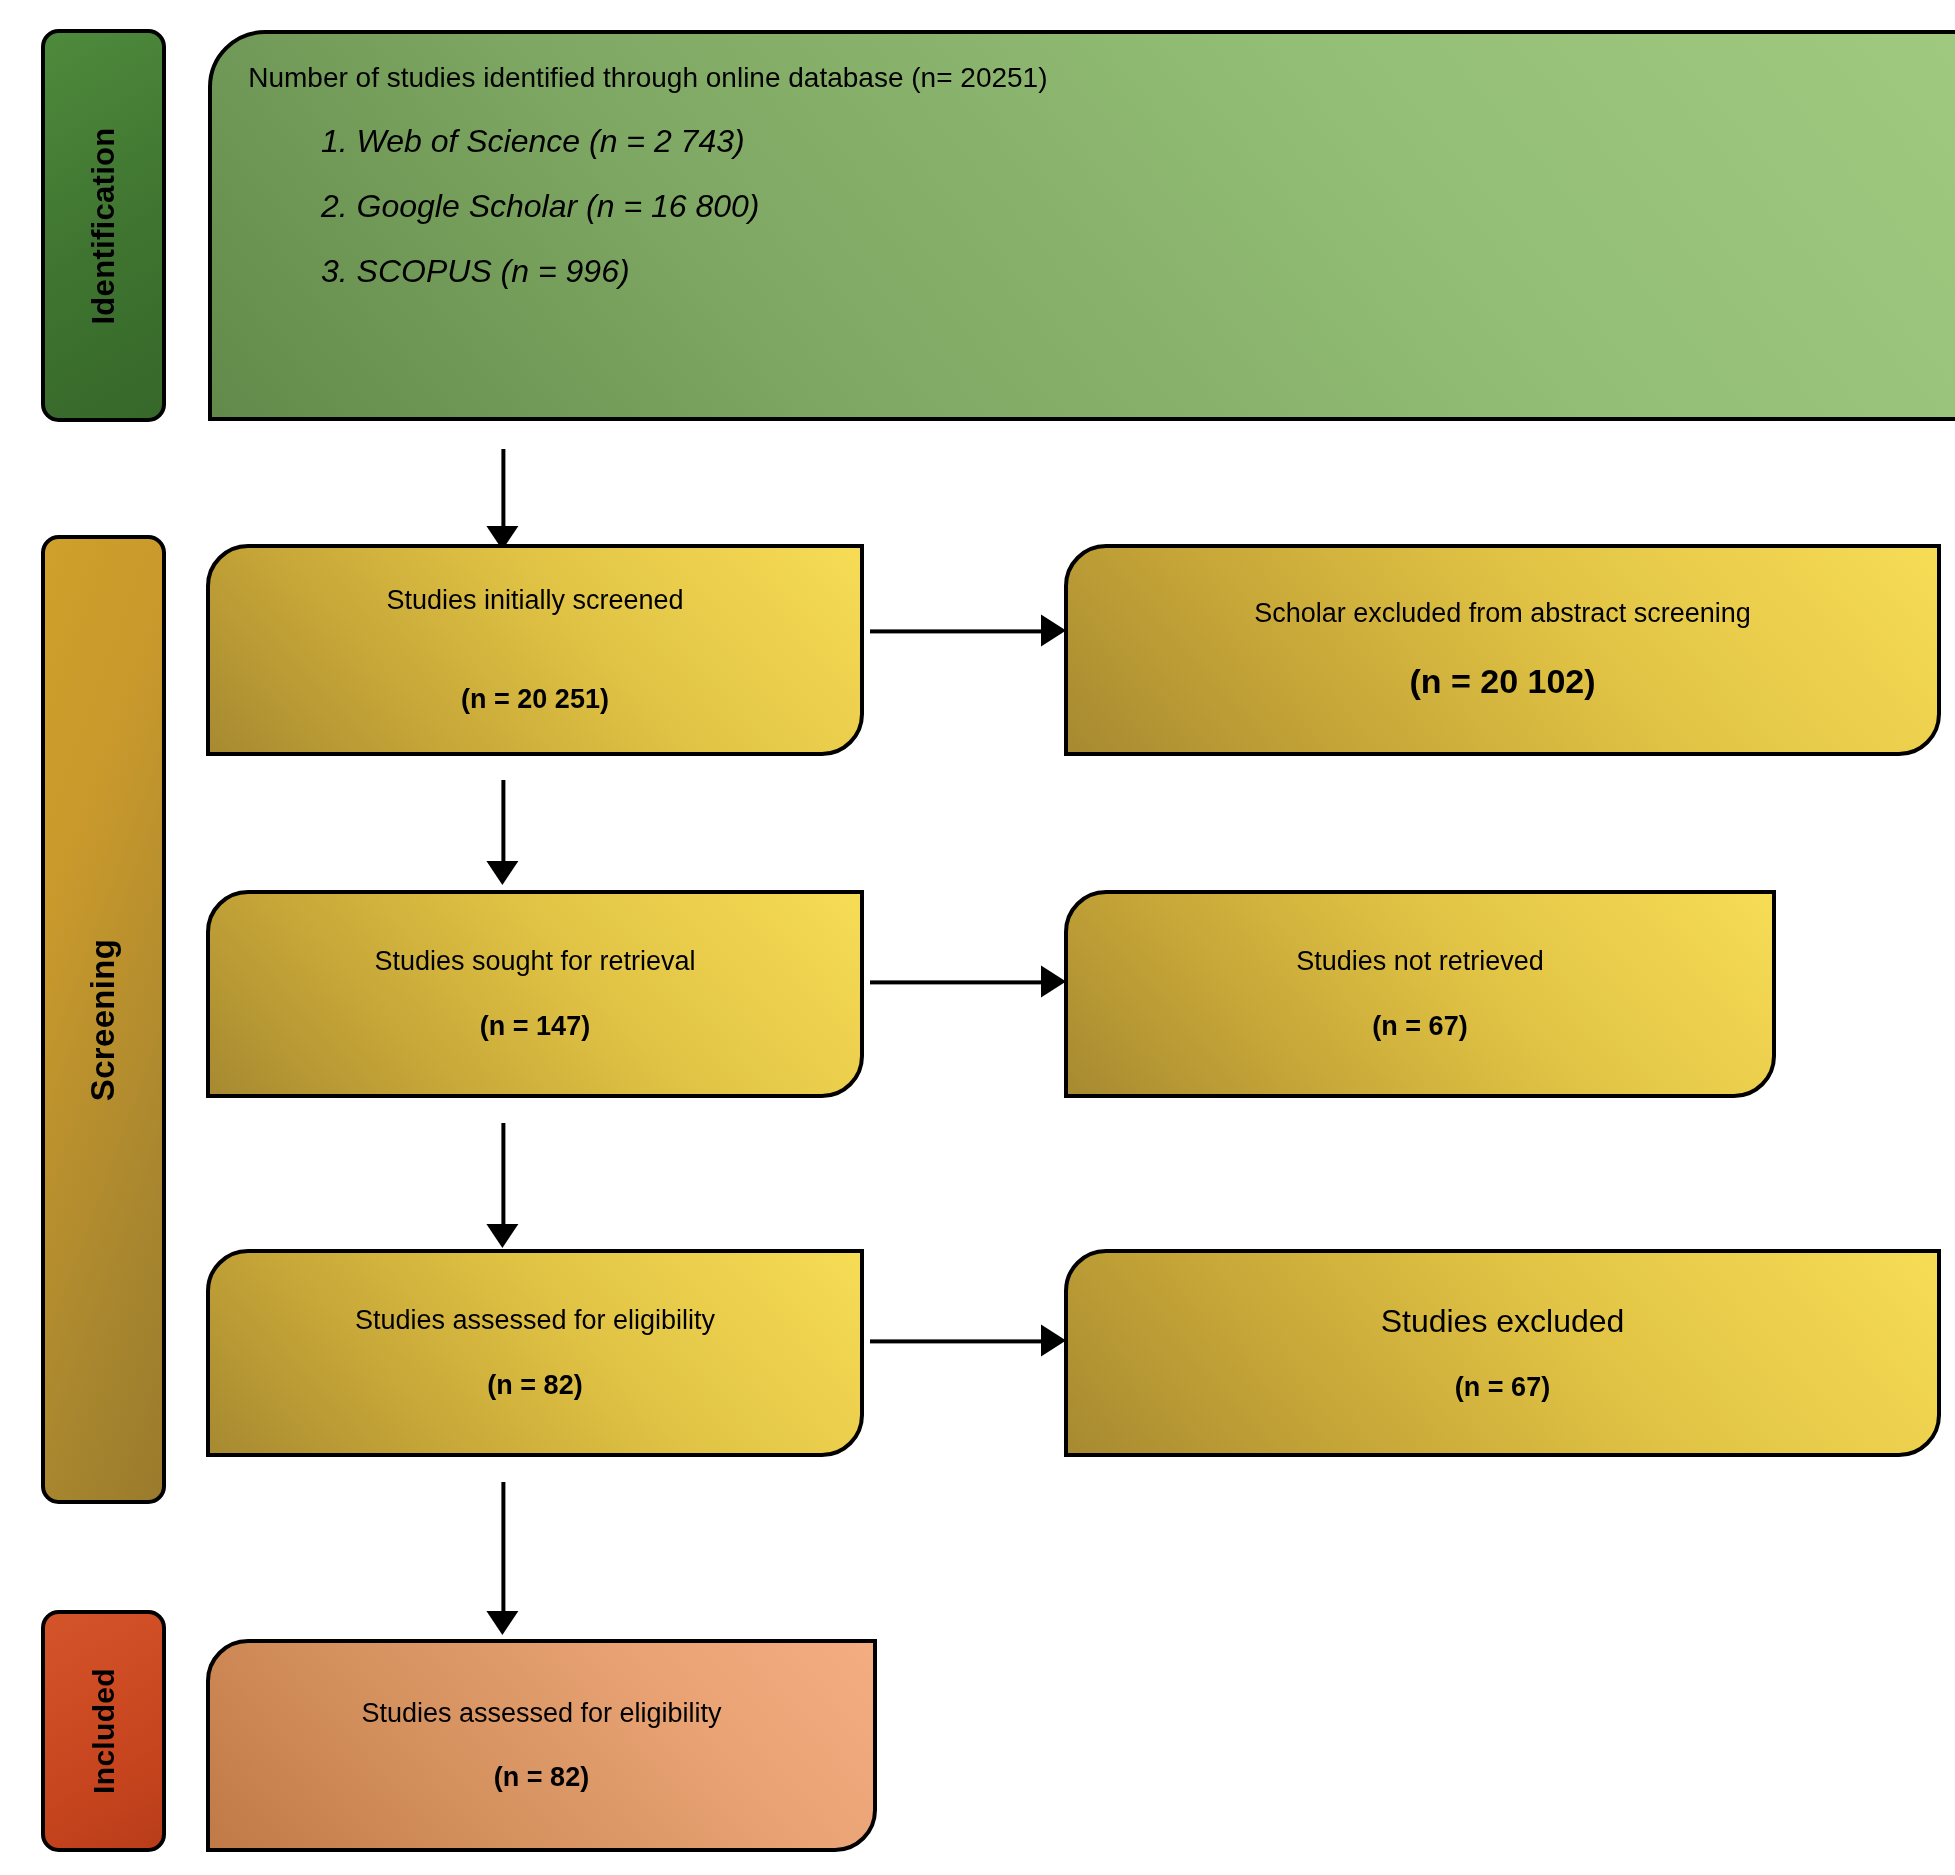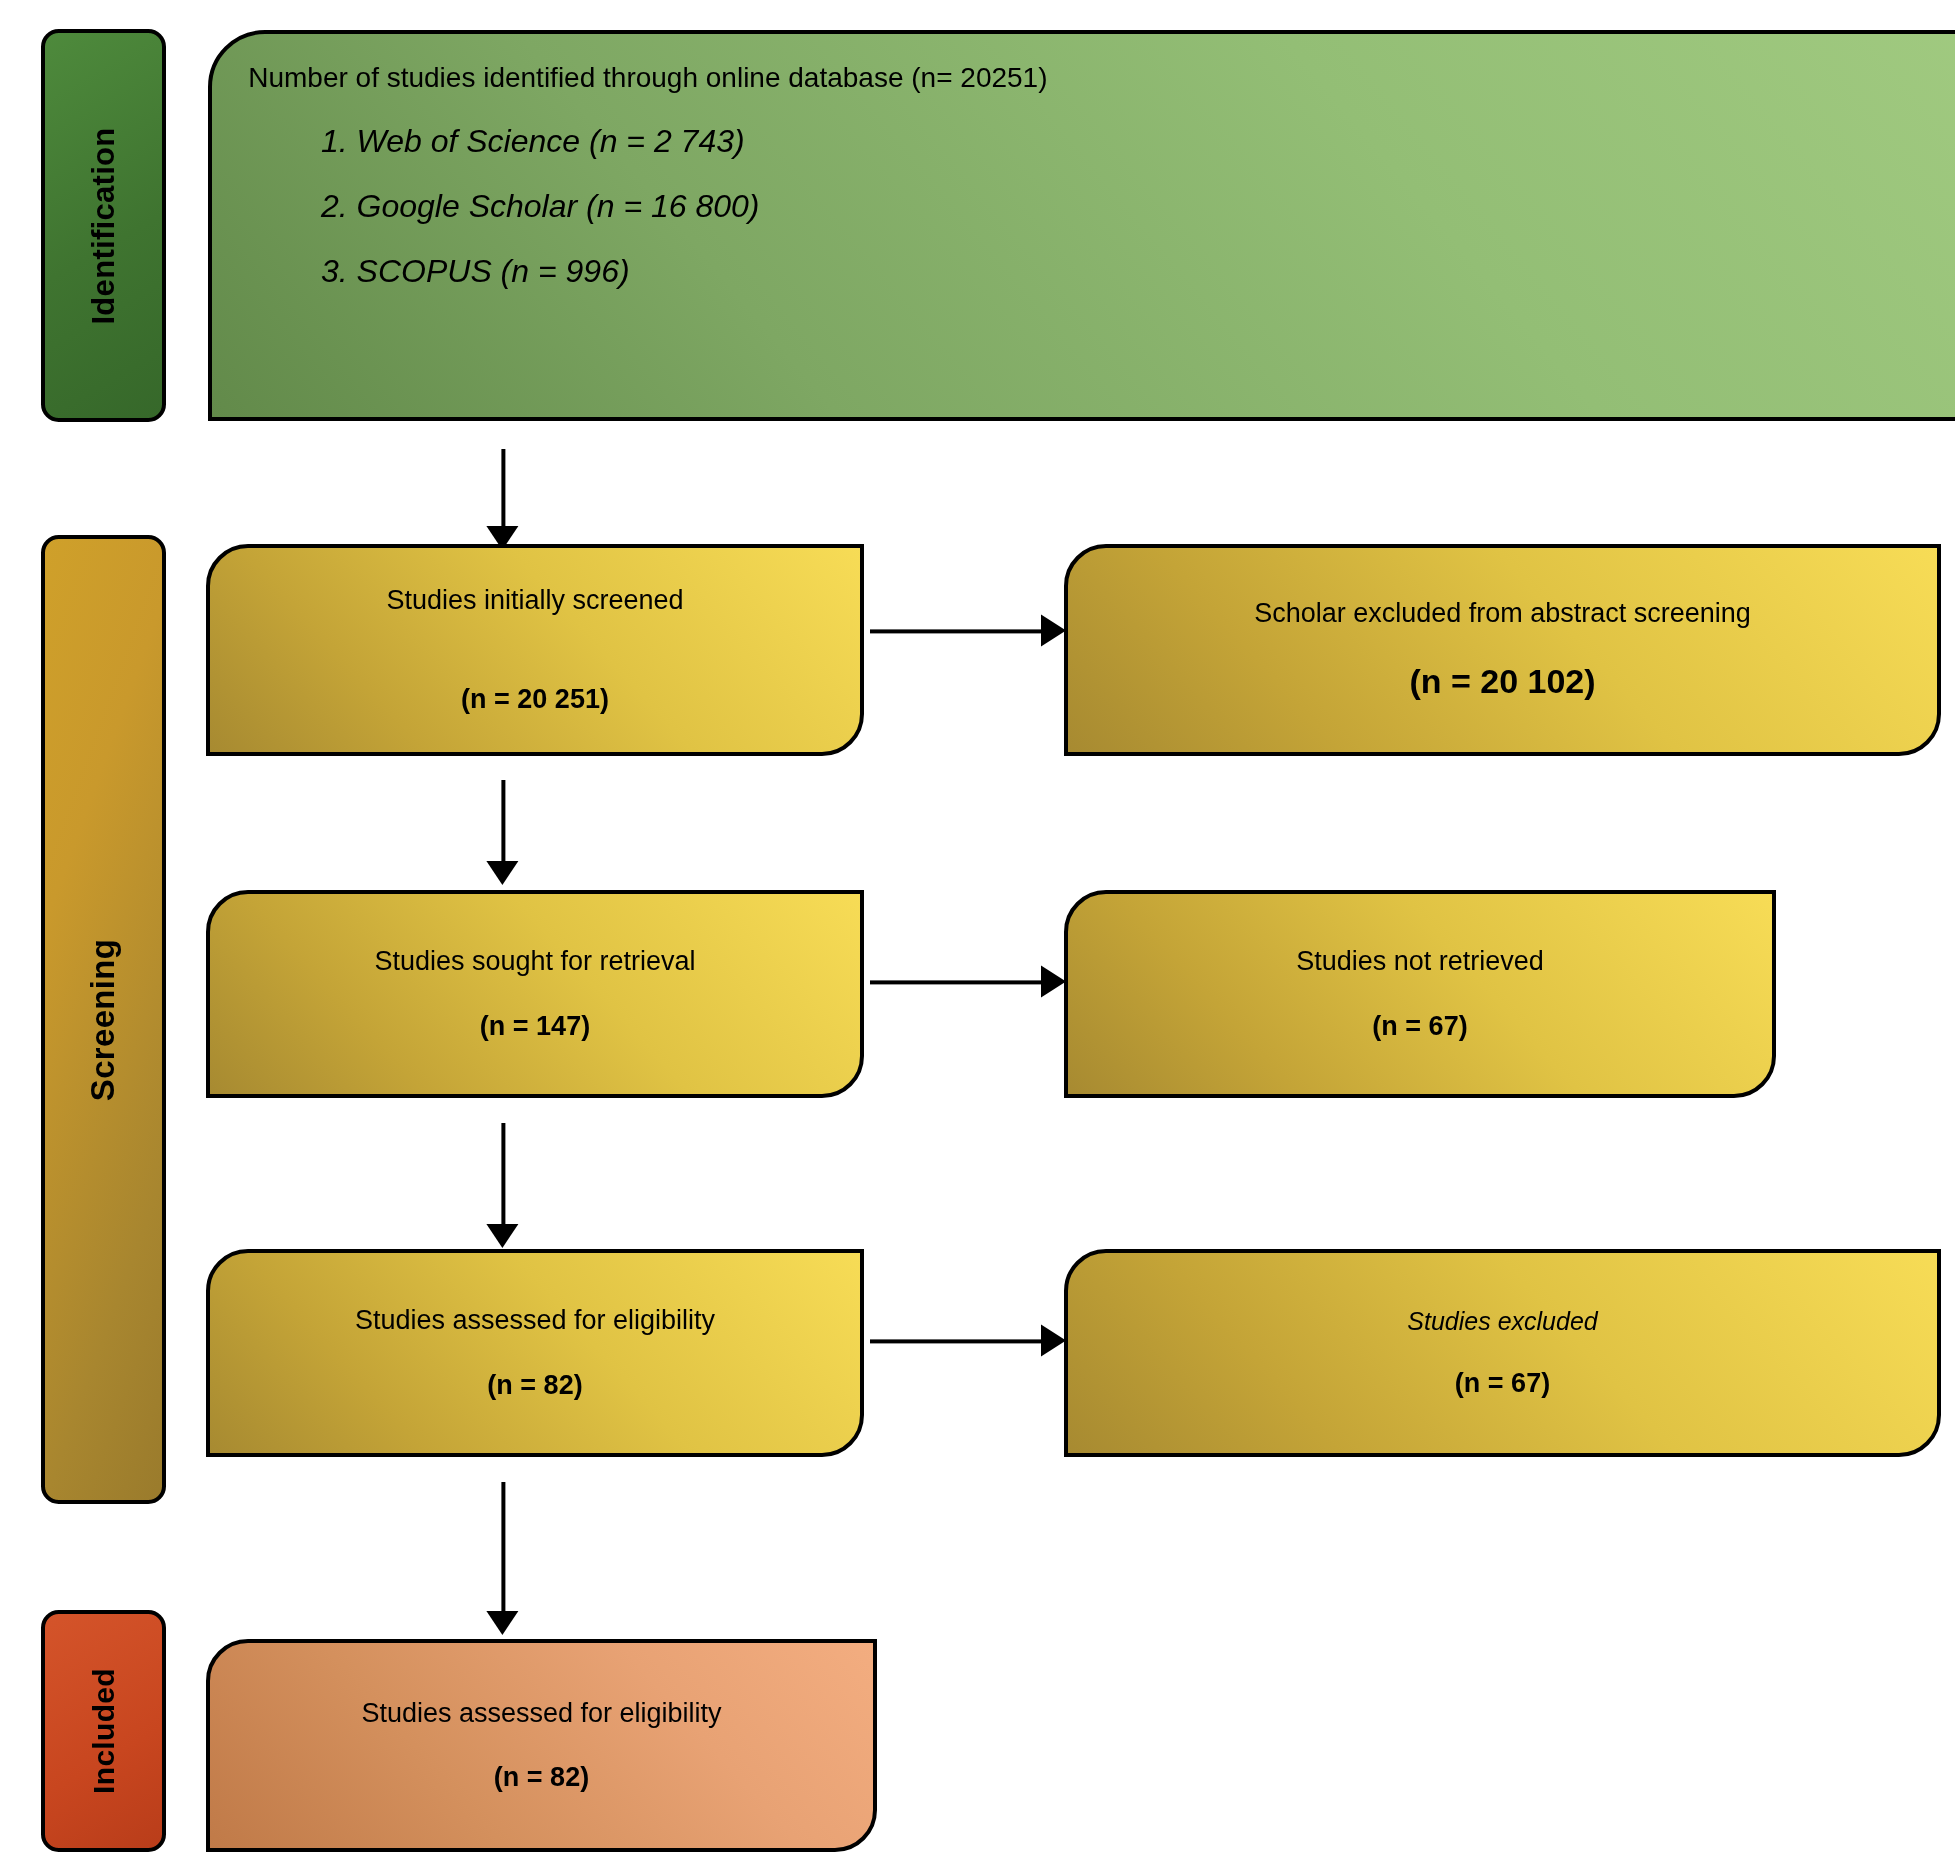--- a/index.html
+++ b/index.html
@@ -203,21 +203,21 @@
     <div class="box-text" style="font-size:27px;">Studies assessed for eligibility</div>
     <div class="box-text line2" style="font-size:27px;">(n = 82)</div>
   </div>
 
   <div class="arrow-h" style="left:870px; top:1341px;">
     <div class="shaft" style="width:172px;"></div>
     <div class="head" style="left:171px;"></div>
   </div>
 
   <div class="flow-box box-yellow" style="left:1064px; top:1249px; width:877px; height:208px;">
-    <div class="box-text" style="font-size:25px;font-style:italic;">Studies excluded</div>
+    <div class="box-text" style="font-size:32px;">Studies excluded</div>
     <div class="box-text line2" style="font-size:27px;">(n = 67)</div>
   </div>
 
   <div class="arrow-v" style="left:503px; top:1482px;">
     <div class="shaft" style="height:130px;"></div>
     <div class="head" style="top:129px;"></div>
   </div>
 
   <div class="flow-box box-orange" style="left:206px; top:1639px; width:671px; height:213px;">
     <div class="box-text" style="font-size:27px;">Studies assessed for eligibility</div>

